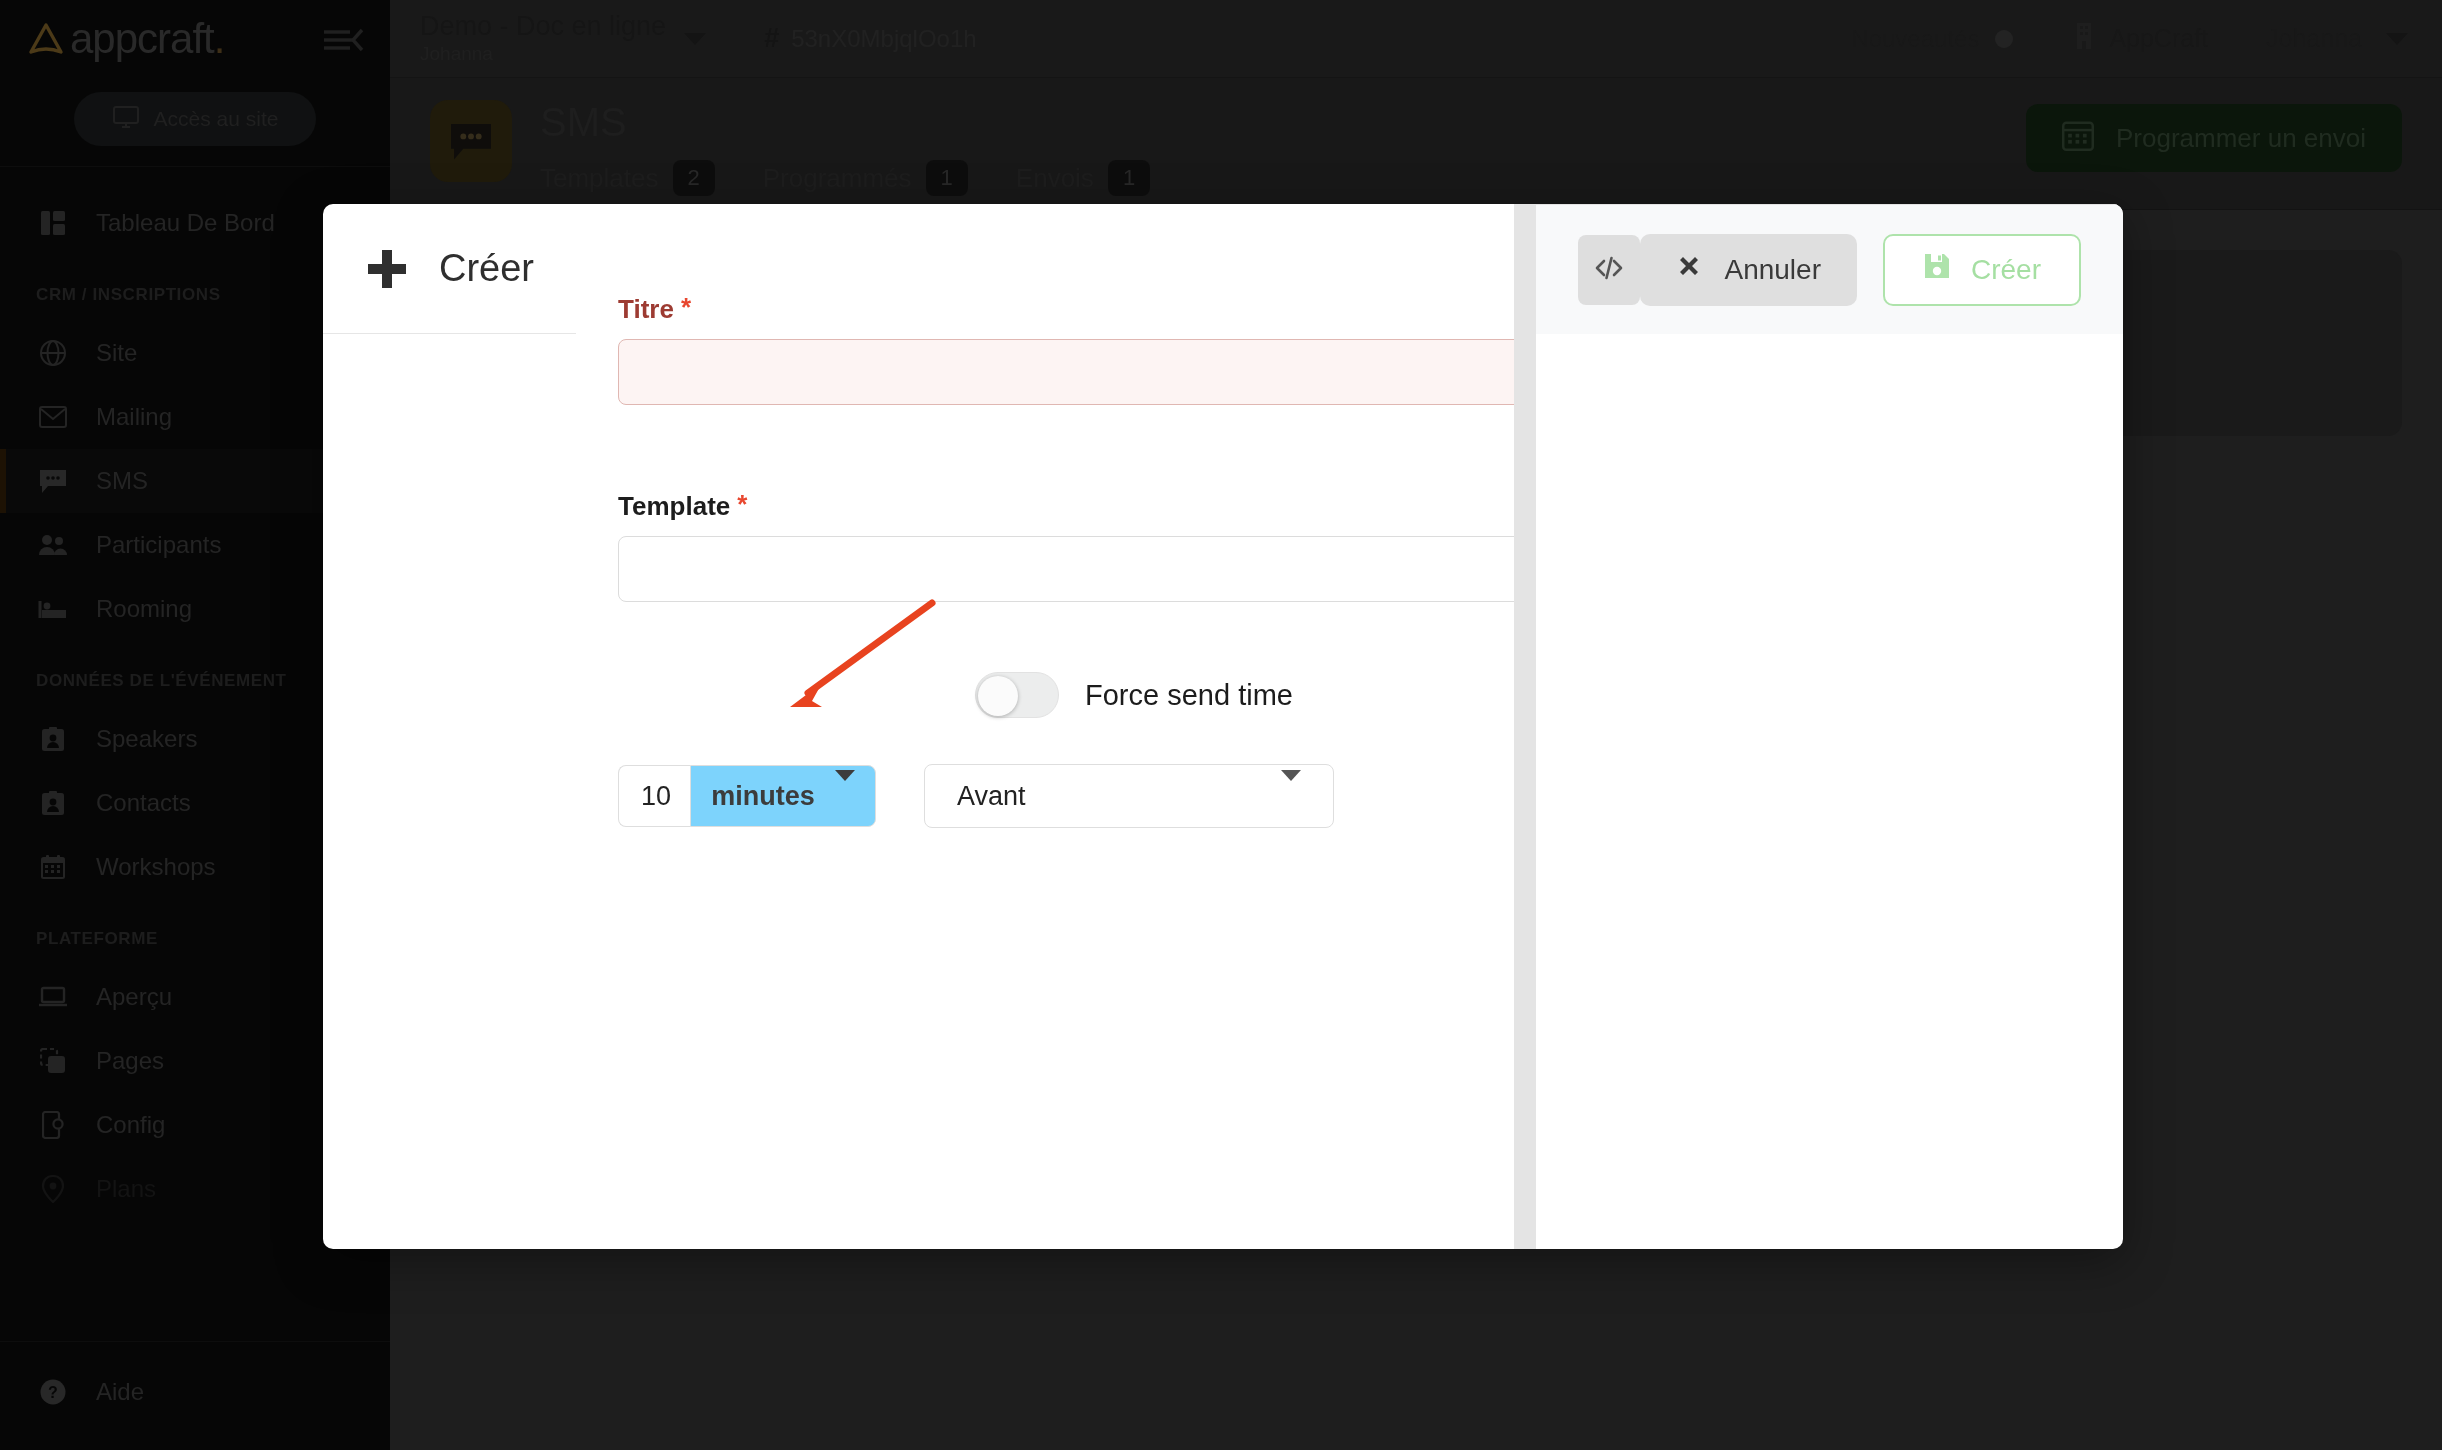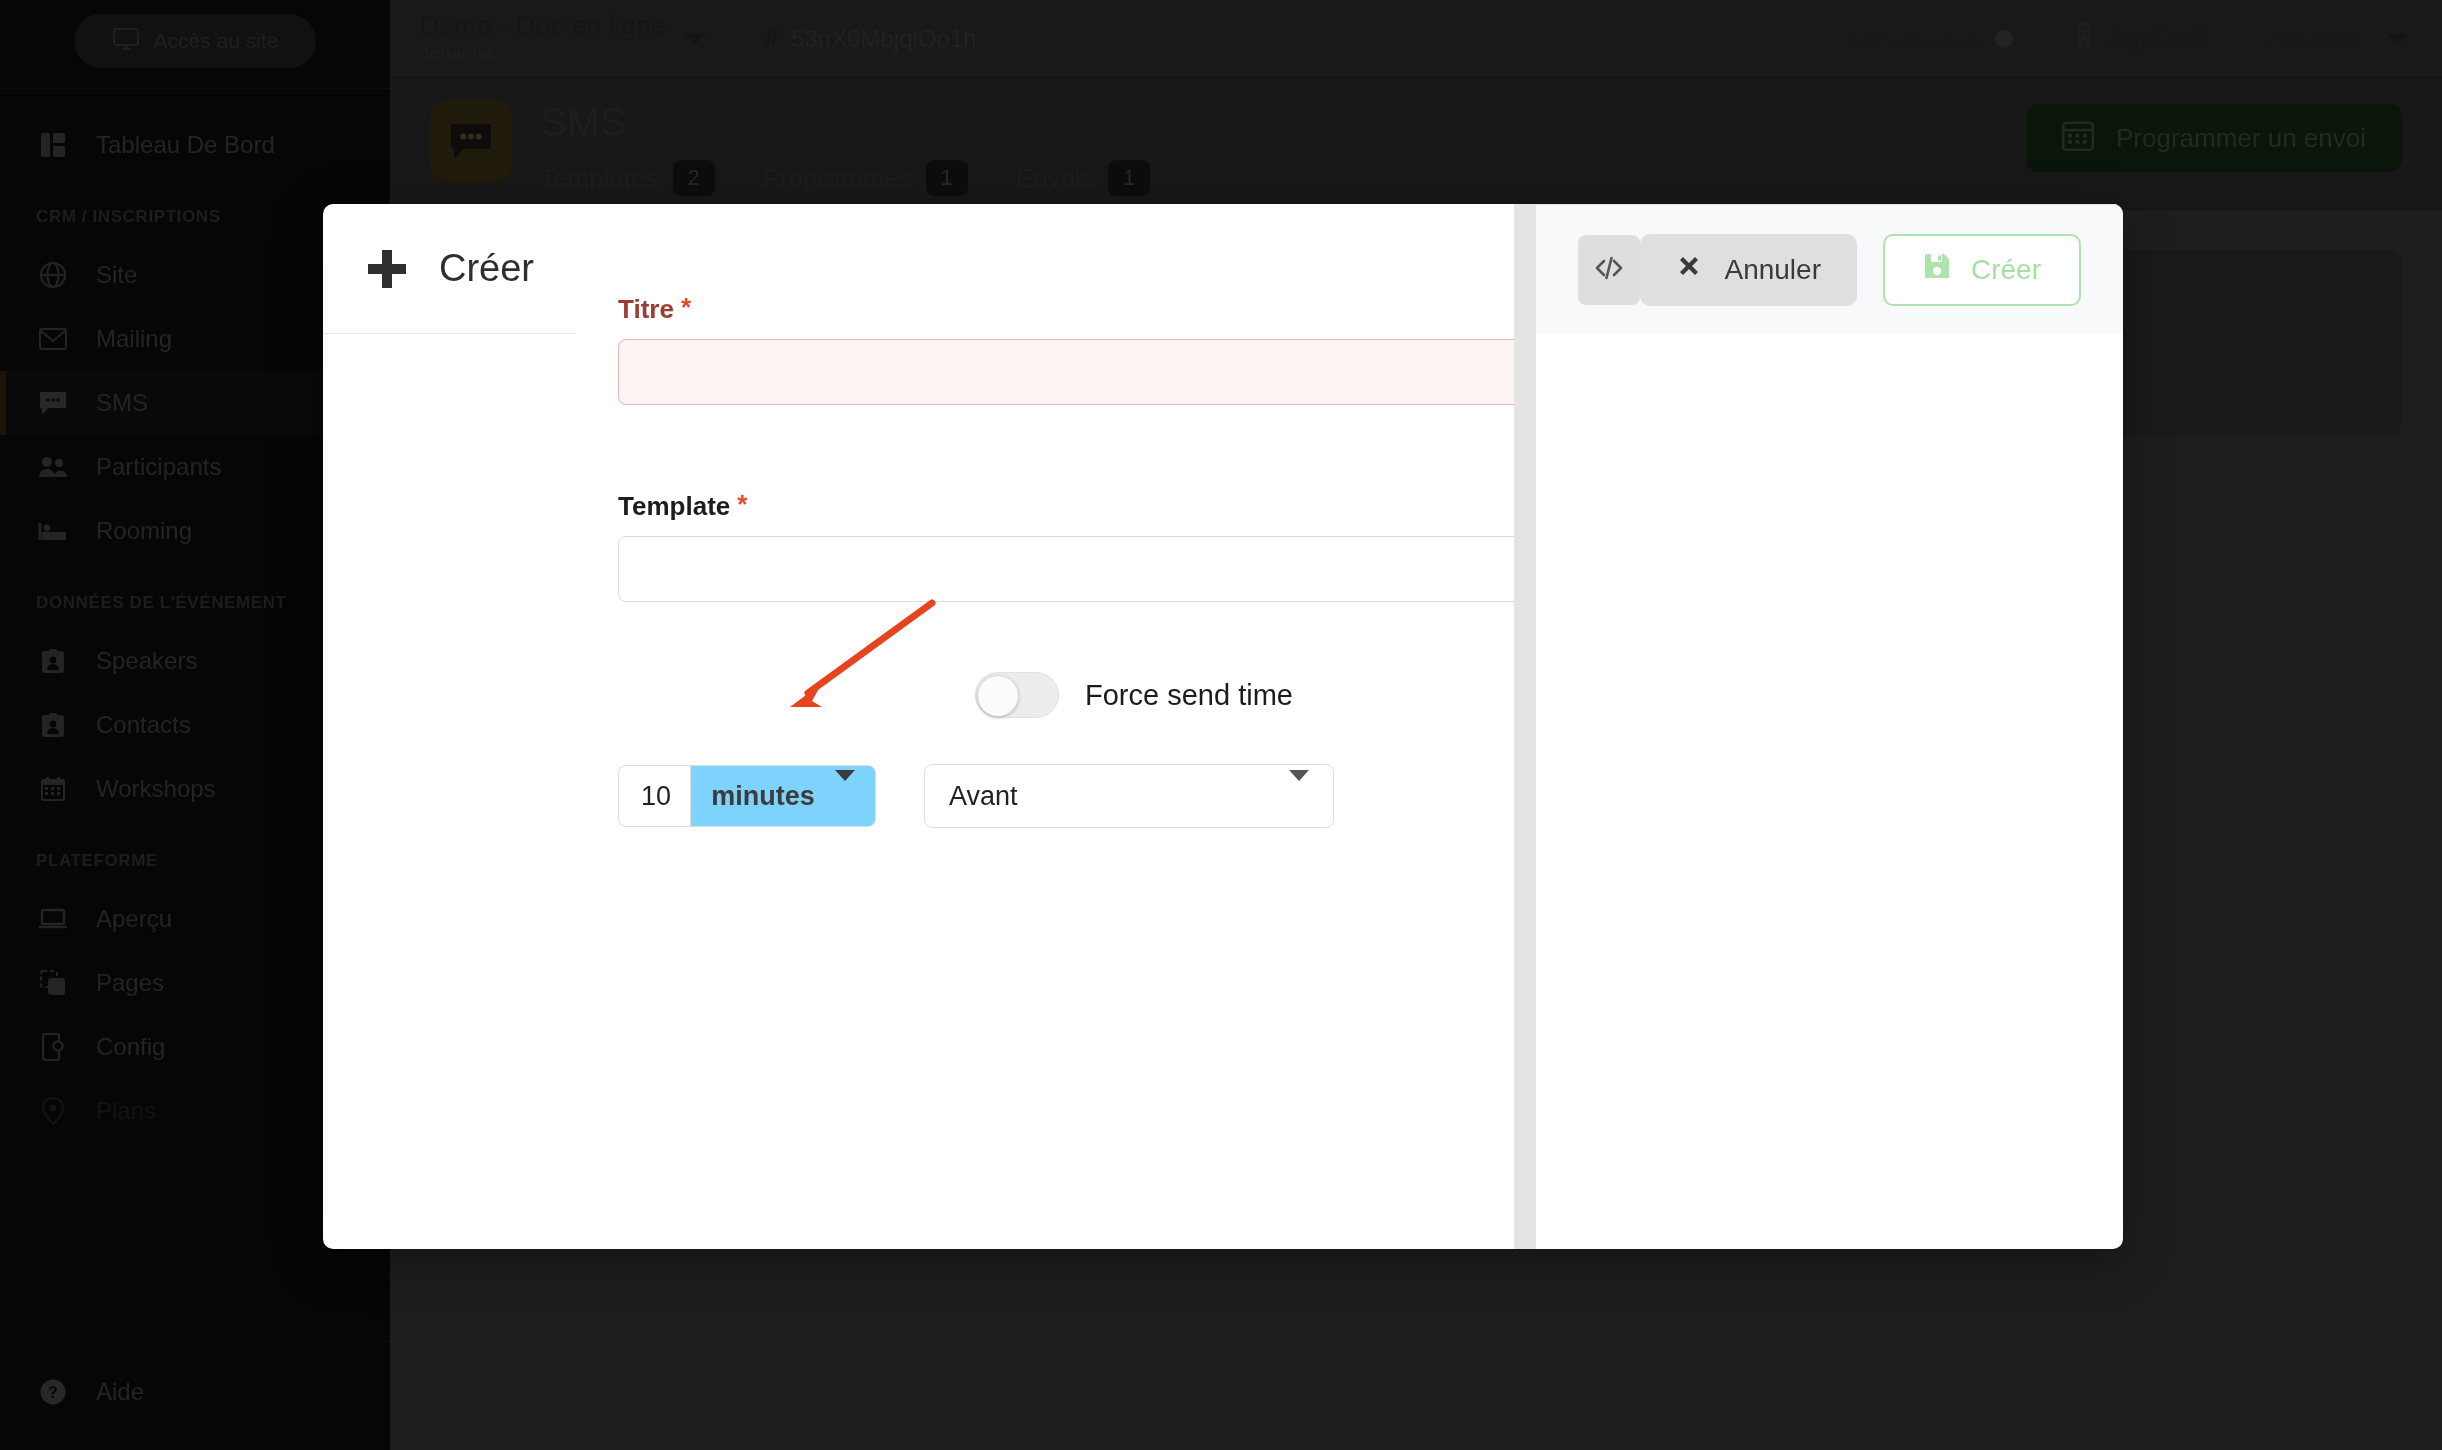--- a/index.html
+++ b/index.html
@@ -188,21 +188,21 @@
     padding-left: 22px; font-size: 27px; color: #222;
   }
   .unit-sel {
     width: 186px; height: 62px; border: 1px solid #dedede; border-radius: 0 8px 8px 0;
     background: #7dd3fc; display: flex; align-items: center; justify-content: center;
     gap: 20px; font-size: 27px; font-weight: 700; color: #3c3c3c;
   }
   .avant-sel {
     margin-left: 48px; width: 410px; height: 64px; border: 1px solid #dedede;
     border-radius: 8px; background: #fff; display: flex; align-items: center;
-    padding: 0 24px; font-size: 27px; color: #222;
+    padding: 0 32px; font-size: 27px; color: #222;
   }
   .avant-sel .sel-caret { margin-left: auto; }
 
   .modal-foot {
     height: 130px; background: #f8f9fa; border-top: 1px solid #e3e3e3;
     display: flex; align-items: center; padding: 0 42px; flex: none;
   }
   .code-btn {
     width: 62px; height: 70px; border-radius: 8px; background: #dedede;
     display: flex; align-items: center; justify-content: center;
@@ -221,20 +221,36 @@
   
   .anno-arrow { position: absolute; left: 760px; top: 595px; z-index: 40; pointer-events: none; }
 </style>
 </head>
 <body>
 
 <div class="app">
 
   <div class="sidebar">
 
+    <div class="sb-logo-row">
+      <span class="logo-mark">
+        <svg width="36" height="34" viewBox="0 0 36 34">
+          <path d="M18 3 L33 30 Q18 24 3 30 Z" fill="none" stroke="#6d5423" stroke-width="3.4" stroke-linejoin="round"></path>
+        </svg>
+      </span>
+      <span class="logo-text"><span>appcraft</span><span class="logo-dot">.</span></span>
+      <span class="burger">
+        <svg width="42" height="30" viewBox="0 0 42 30">
+          <line x1="2" y1="8" x2="28" y2="8" stroke="#2e2e2e" stroke-width="3.4"></line>
+          <line x1="2" y1="16" x2="32" y2="16" stroke="#2e2e2e" stroke-width="3.4"></line>
+          <line x1="2" y1="24" x2="28" y2="24" stroke="#2e2e2e" stroke-width="3.4"></line>
+          <polyline points="40,6 31,16 40,26" fill="none" stroke="#2e2e2e" stroke-width="3.4"></polyline>
+        </svg>
+      </span>
+    </div>
 
     <div class="sb-access-wrap">
       <div class="sb-access">
         <span>
           <svg width="28" height="24" viewBox="0 0 28 24">
             <rect x="2" y="2" width="24" height="16" rx="2" fill="none" stroke="#2e2e2e" stroke-width="2"></rect>
             <line x1="10" y1="22" x2="18" y2="22" stroke="#2e2e2e" stroke-width="2"></line>
             <line x1="14" y1="18" x2="14" y2="22" stroke="#2e2e2e" stroke-width="2"></line>
           </svg>
         </span>

